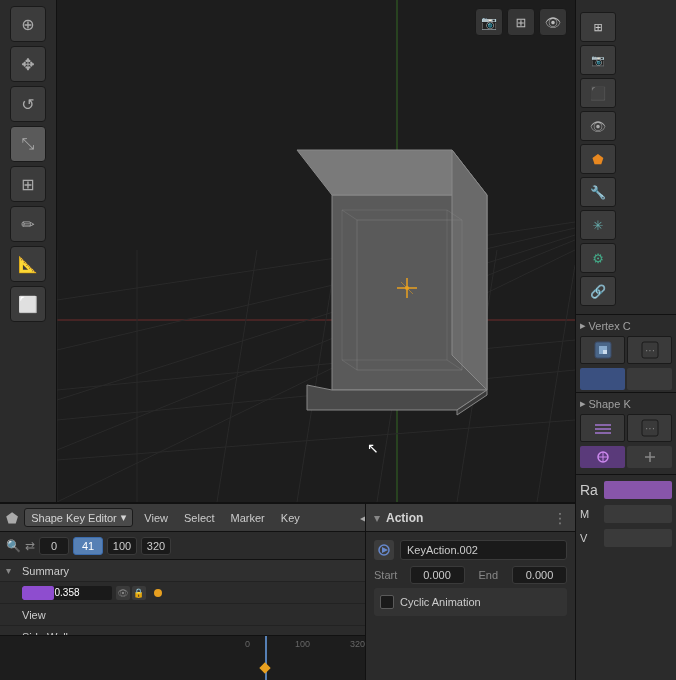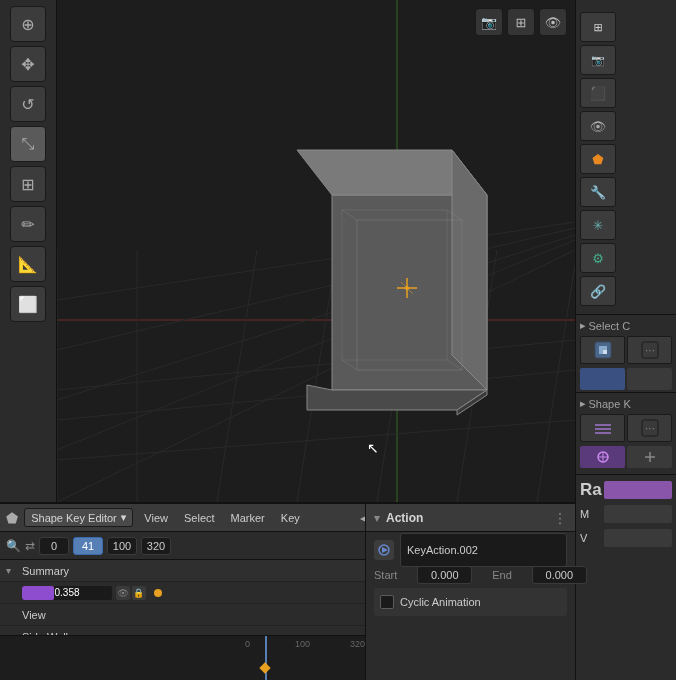--- a/index.html
+++ b/index.html
@@ -351,21 +351,21 @@
       color: #aaa;
     }
 
     .action-name-field {
       flex: 1;
       background: #1a1a1a;
       border: 1px solid #3a3a3a;
       border-radius: 3px;
       color: #ccc;
       font-size: 11px;
-      padding: 16px 6px;
+      padding: 2px 6px;
       height: 20px;
     }
 
     .action-checkbox-row {
       display: flex;
       align-items: center;
       height: 22px;
       gap: 6px;
       margin-bottom: 2px;
     }
@@ -380,21 +380,21 @@
 
     .action-label {
       color: #ccc;
       font-size: 11px;
     }
 
     .action-number-row {
       display: flex;
       align-items: center;
       height: 22px;
-      gap: 20px;
+      gap: 12px;
     }
 
     .action-num-label {
       color: #888;
       font-size: 11px;
       width: 35px;
     }
 
     .action-num-field {
       background: #1a1a1a;
@@ -605,21 +605,21 @@
     <div class="right-btn" style="color:#e88820;">⬟</div>
     <div class="right-btn" style="color:#6688cc;">🔧</div>
     <div class="right-btn" style="color:#66aaaa;">✳</div>
     <div class="right-btn" style="color:#44aa88;">⚙</div>
     <div class="right-btn" style="color:#aaaacc;">🔗</div>
   </div>
 
   <div style="padding: 4px 4px 0 4px; border-top: 1px solid #111; margin-top: 4px;">
     <div class="sk-label">
       <span>▸</span>
-      <span>Select C</span>
+      <span>Vertex C</span>
     </div>
     <div class="data-grid">
       <div class="data-cell">
         <svg width="20" height="20" viewBox="0 0 20 20">
             <rect x="2" y="2" width="16" height="16" rx="2" fill="#4a6688" stroke="#3a4a66" stroke-width="1"></rect>
             <rect x="6" y="6" width="4" height="4" fill="#88aacc"></rect>
             <rect x="10" y="6" width="4" height="4" fill="#88aacc"></rect>
             <rect x="6" y="10" width="4" height="4" fill="#88aacc"></rect>
             <rect x="10" y="10" width="4" height="4" fill="#ccddee"></rect>
           </svg>
@@ -669,21 +669,21 @@
         <svg width="14" height="14" viewBox="0 0 14 14">
             <line x1="2" y1="7" x2="12" y2="7" stroke="#888" stroke-width="1.5"></line>
             <line x1="7" y1="2" x2="7" y2="12" stroke="#888" stroke-width="1.5"></line>
           </svg>
       </div>
     </div>
   </div>
 
   <div style="padding:4px; border-top:1px solid #111;">
     <div style="display:flex; align-items:center; gap:4px; height:22px; margin-bottom:2px;">
-      <span style="color:#ccc; font-size:17px; width:20px;font-weight:bold;">Ra</span>
+      <span style="color:#ccc; font-size:14px; width:20px;">Ra</span>
       <div style="flex:1; height:18px; background:#8855aa; border-radius:2px;"></div>
     </div>
     <div style="display:flex; align-items:center; gap:4px; height:22px; margin-bottom:2px;">
       <span style="color:#ccc; font-size:11px; width:20px;">M</span>
       <div style="flex:1; height:18px; background:#3a3a3a; border-radius:2px;"></div>
     </div>
     <div style="display:flex; align-items:center; gap:4px; height:22px;">
       <span style="color:#ccc; font-size:11px; width:20px;">V</span>
       <div style="flex:1; height:18px; background:#3a3a3a; border-radius:2px;"></div>
     </div>

